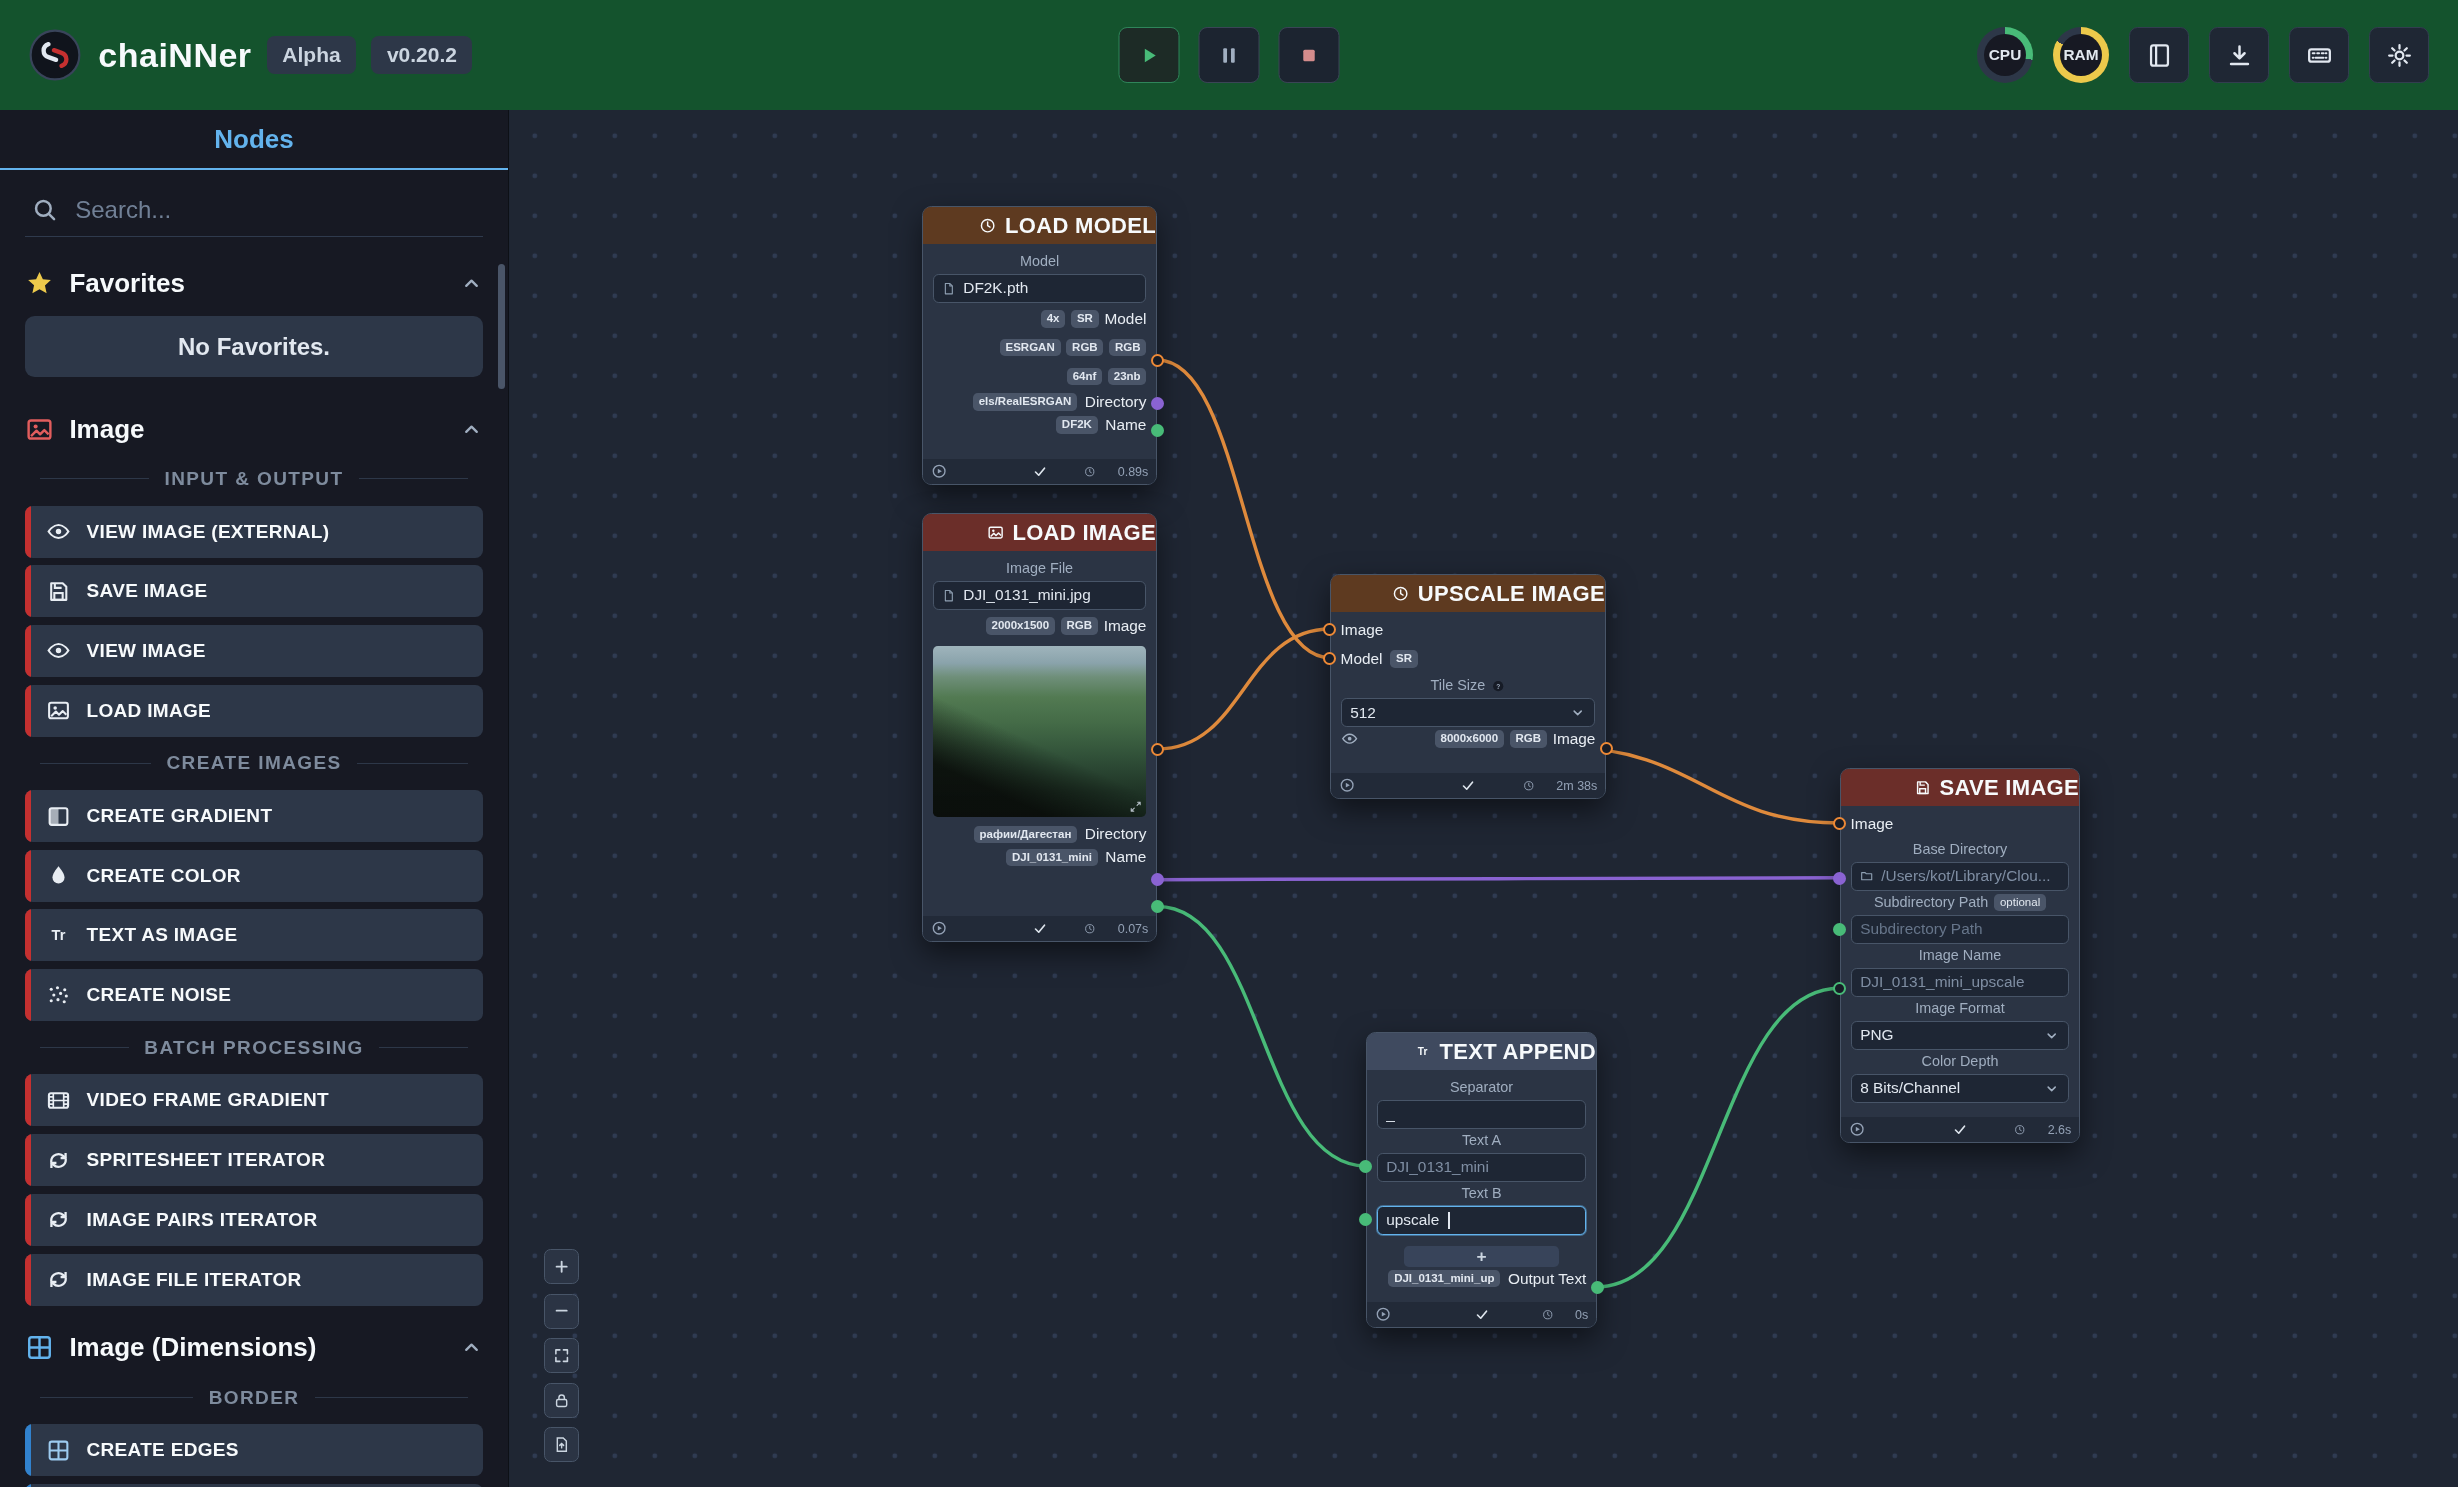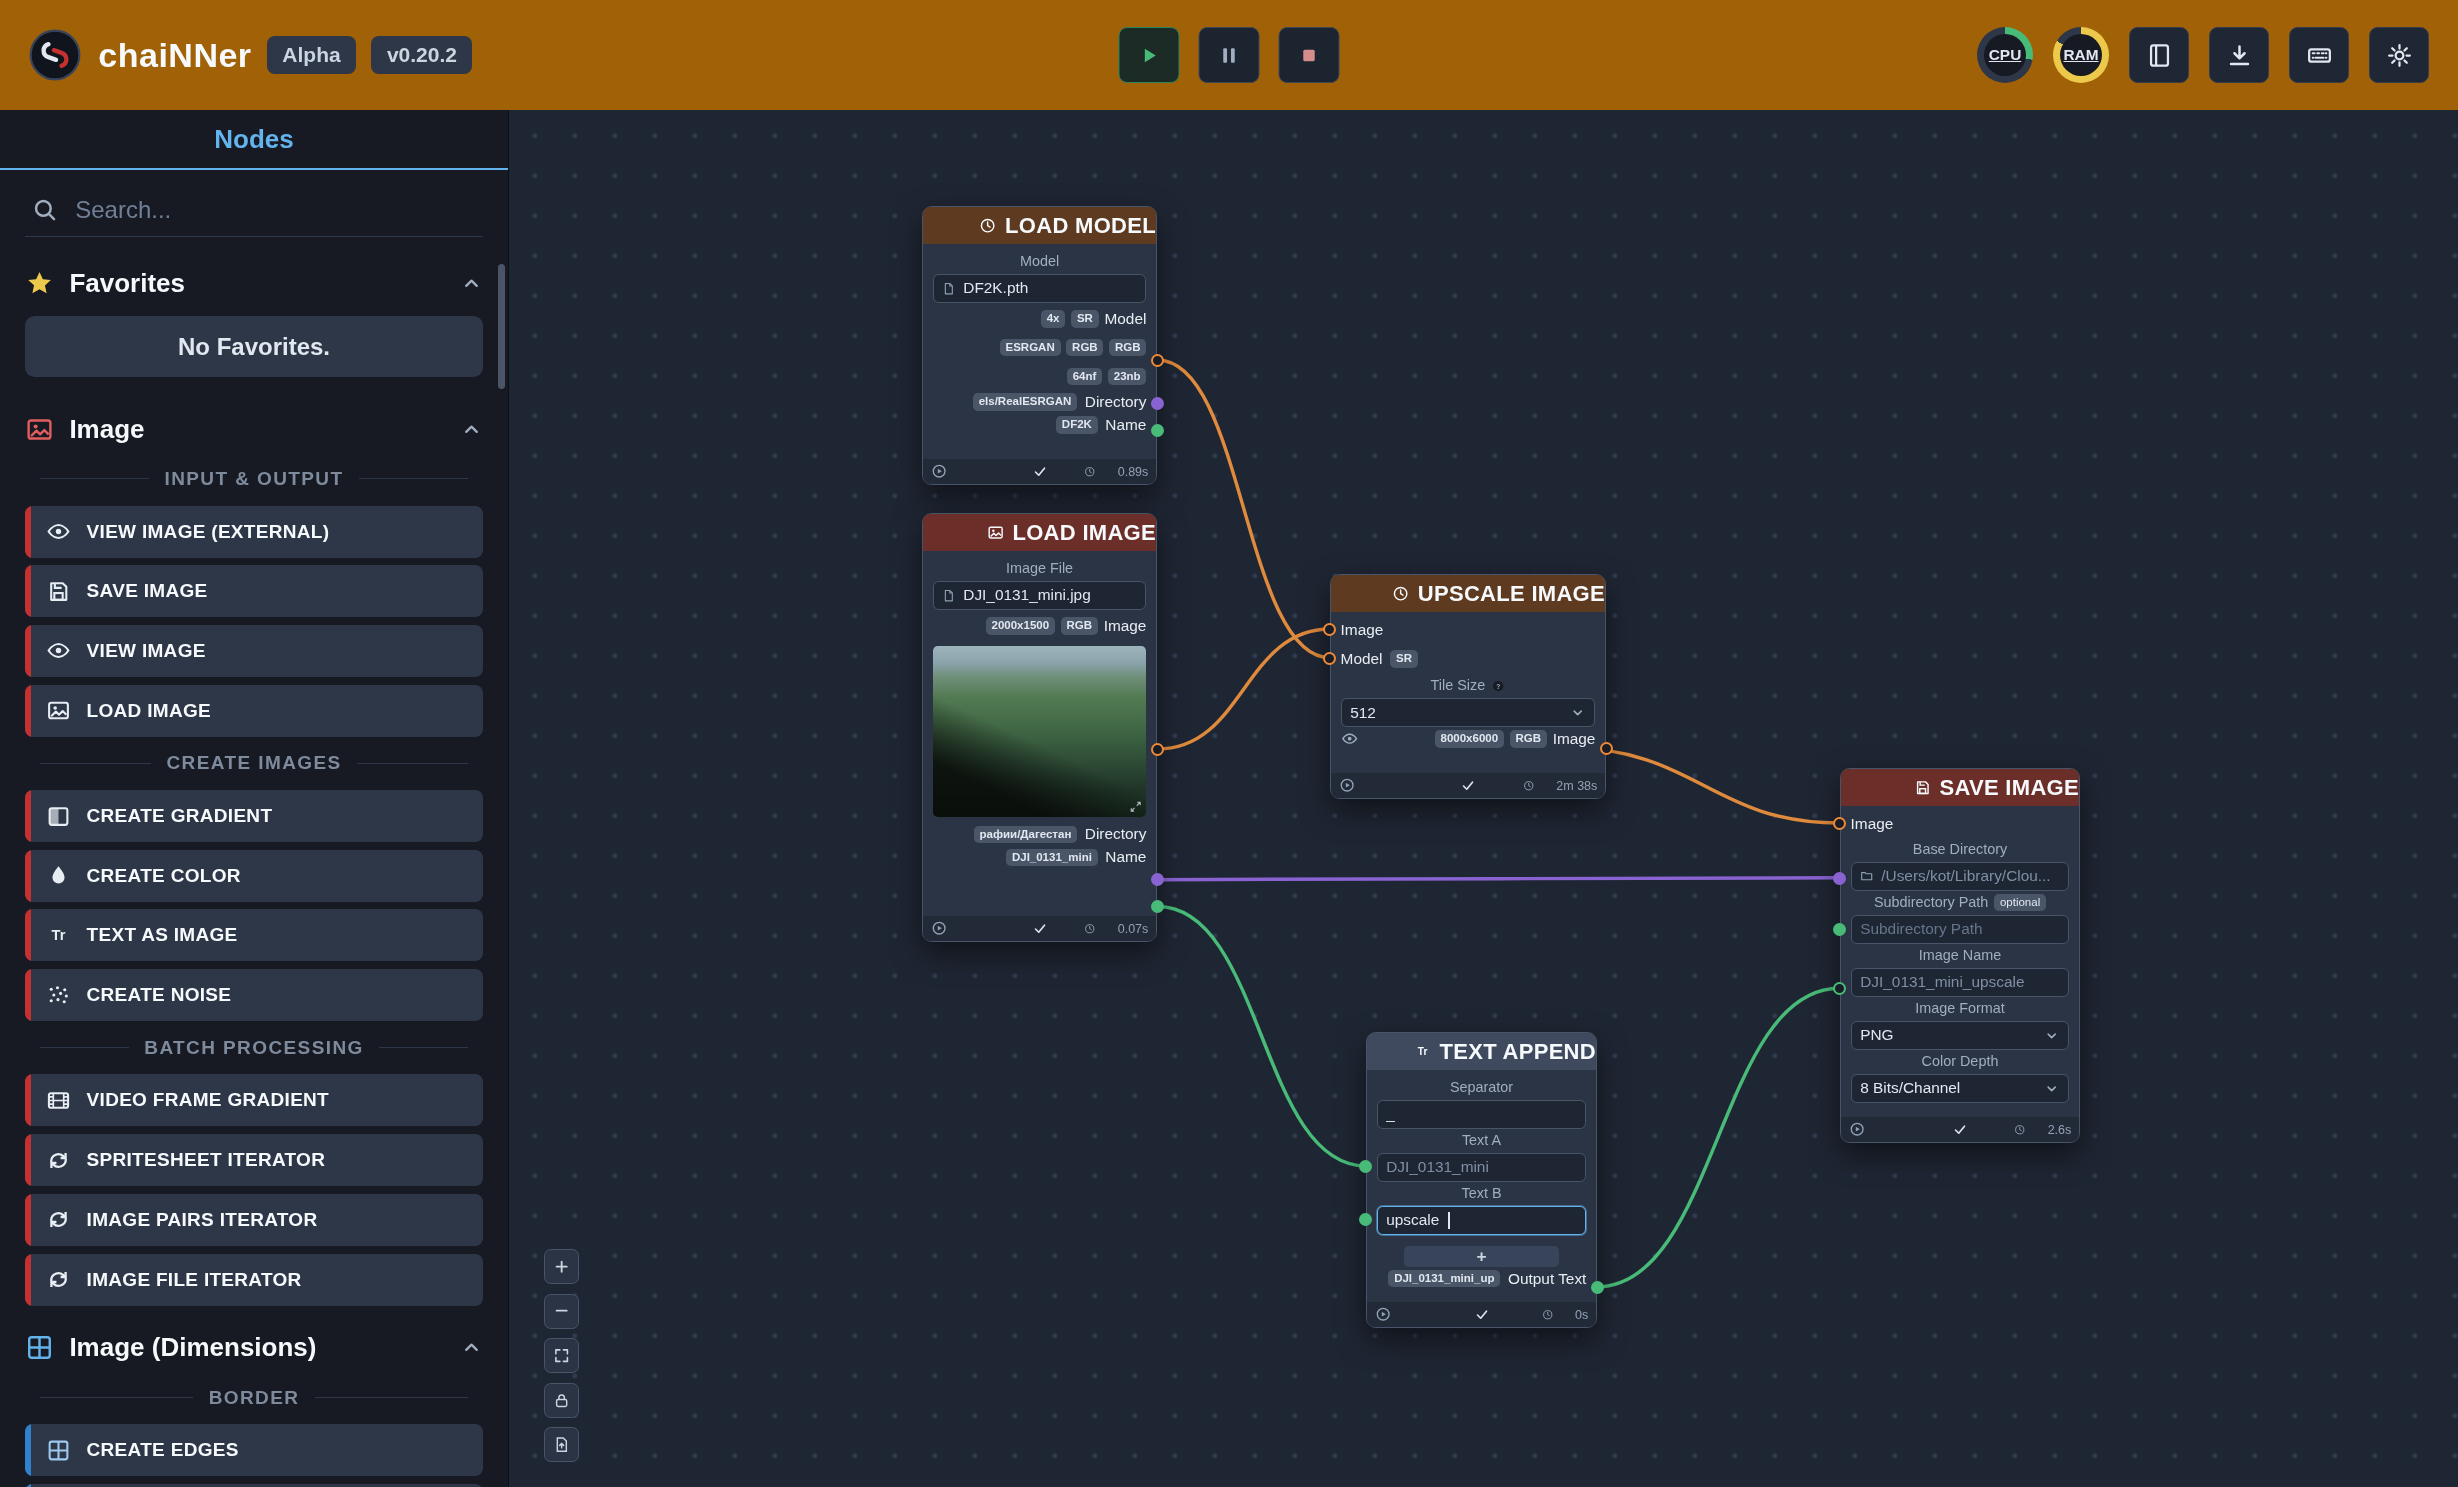--- a/index.html
+++ b/index.html
@@ -1,32 +1,32 @@
 <!DOCTYPE html>
 <html><head>
 <meta charset="utf-8">
 <style>
   html,body{margin:0;padding:0;background:#171923;width:2458px;height:1487px;overflow:hidden;
     font-family:"Liberation Sans",sans-serif;color:#E2E8F0;-webkit-font-smoothing:antialiased;}
   *{box-sizing:border-box;}
   .ico{display:block;}
 
   
-  .topbar{position:absolute;left:0;top:0;width:2458px;height:110px;background:#a16207;
+  .topbar{position:absolute;left:0;top:0;width:2458px;height:110px;background:#14532d;
     display:flex;align-items:center;padding:0 29px;z-index:30;}
   .app-title{font-size:34px;font-weight:bold;color:#F7FAFC;margin-left:17.3px;letter-spacing:0.5px;}
   .badge{margin-left:15.4px;background:#2D3748;color:#CBD5E0;font-size:21px;font-weight:bold;
     padding:6.7px 15.4px;border-radius:7.7px;}
   .transport{position:absolute;left:50%;transform:translateX(-50%);display:flex;gap:19px;}
   .t-btn{width:61px;height:56px;border-radius:8.6px;background:#1c2430;border:1.9px solid #3a4556;
     display:grid;place-items:center;}
   .t-btn.play{border-color:#2F855A;background:#1d2b26;color:#48BB78;}
   .t-btn.pause{color:#A0AEC0;}
   .t-btn.stop{color:#D48C8C;}
-  .right-cluster{margin-left:auto;display:flex;align-items:center;gap:20px;text-decoration:underline;}
+  .right-cluster{margin-left:auto;display:flex;align-items:center;gap:20px;}
   .gauge{width:56px;height:56px;border-radius:50%;display:grid;place-items:center;position:relative;}
   .gauge::before{content:"";position:absolute;inset:0;border-radius:50%;}
   .gauge.cpu::before{background:conic-gradient(#48BB78 0 100deg,#2D3748 100deg 360deg);}
   .gauge.ram::before{background:conic-gradient(#ECC94B 0 300deg,#2D3748 300deg 360deg);}
   .gauge::after{content:"";position:absolute;inset:6.7px;border-radius:50%;background:#171923;}
   .gauge span{position:relative;z-index:1;font-size:15.4px;font-weight:bold;color:#E2E8F0;}
   .tool-btn{width:60px;height:56px;border-radius:8.6px;background:#1f2734;border:1.9px solid #323d4f;
     display:grid;place-items:center;color:#E2E8F0;}
 
   

